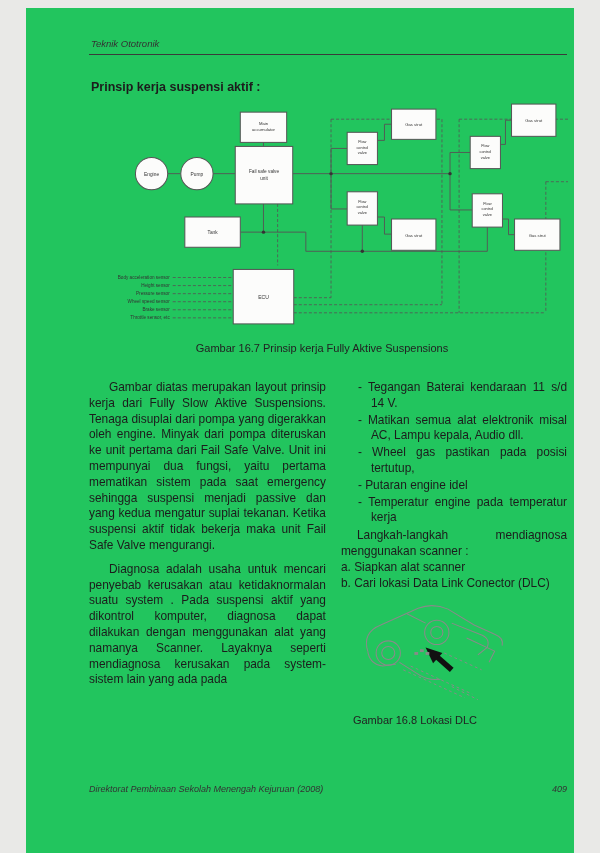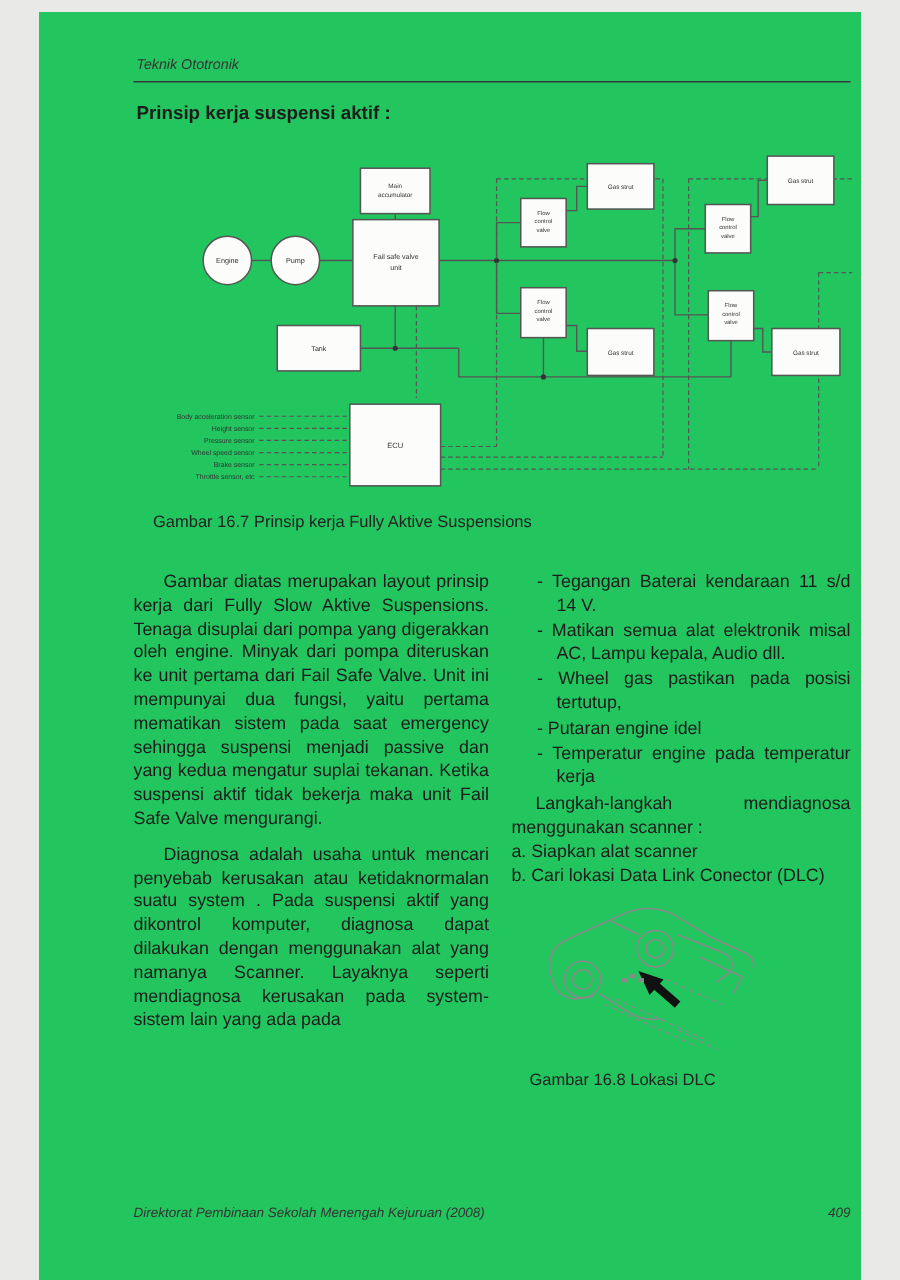--- a/index.html
+++ b/index.html
@@ -3,27 +3,27 @@
 <meta charset="utf-8">
 <style>
   html,body{margin:0;padding:0;background:#e9e9e7;}
   .page{
     position:relative; width:548px; height:853px; margin:8px auto;
     background:#22c55e; color:#1c1c1c;
     font-family:"Liberation Sans", sans-serif; overflow:hidden;
   }
   .header-text{position:absolute; left:65px; top:30px; font-style:italic; font-size:9.5px; color:#333;}
   .header-rule{position:absolute; left:63px; top:46px; width:478px; height:1.2px; background:#3a3a3a;}
-  .page-title{position:absolute; left:65px; top:60px; font-weight:bold; font-size:12.5px;text-align:center;}
+  .page-title{position:absolute; left:65px; top:72px; font-weight:bold; font-size:12.5px;text-align:center;}
 
   .diagram{position:absolute; left:58px; top:88px; width:484px; height:240px;}
   .diagram svg{width:100%; height:100%;}
   .diagram text{font-family:"Liberation Sans",sans-serif; fill:#333;}
 
-  .fig1-caption{position:absolute; left:76px; top:334px; width:480px; font-size:11px; color:#222;}
+  .fig1-caption{position:absolute; left:56px; top:334px; width:480px; text-align:center; font-size:11px; color:#222;}
 
   .columns{position:absolute; left:63px; top:372px; width:478px; display:flex; gap:15px;}
   .col-left{width:240px;}
   .col-right{width:229px;}
   .body-text{font-size:11.9px; line-height:15.8px; text-align:justify; color:#1c1c1c;}
   p{margin:0 0 10px 0;}
   p.indent{text-indent:20px; margin-bottom:8px;}
   .section-heading{
     font-size:13.6px; font-weight:bold; line-height:18.5px;
     padding-left:37px; text-indent:-37px; text-align:justify;
@@ -32,21 +32,21 @@
   ul.dash-list{list-style:none; margin:0 0 2px 0; padding:0;}
   ul.dash-list li{padding-left:30px; text-indent:-13px; margin:0 0 1px 0;}
   ul.dash-list li::before{content:"-\00a0 ";}
   p.hang{padding-left:14px; text-indent:-14px; margin-bottom:0;}
   p.lead-indent{text-indent:16px; margin-bottom:0;}
 
   .fig2{margin-top:6px; width:210px; height:112px; margin-left:2px;}
   .fig2 svg{width:100%; height:100%;}
   .fig2-caption{font-size:11px; margin-top:4px; margin-left:12px; color:#222;}
 
-  .footer{position:absolute; left:63px; top:795px; width:478px; display:flex; justify-content:space-between;
+  .footer{position:absolute; left:63px; top:776px; width:478px; display:flex; justify-content:space-between;
           font-style:italic; font-size:9px; color:#333;}
 </style>
 </head>
 <body>
 
 <div class="page">
 
   <div class="header-text">Teknik Ototronik</div>
   <div class="header-rule"></div>
   <div class="page-title">Prinsip kerja suspensi aktif :</div>

